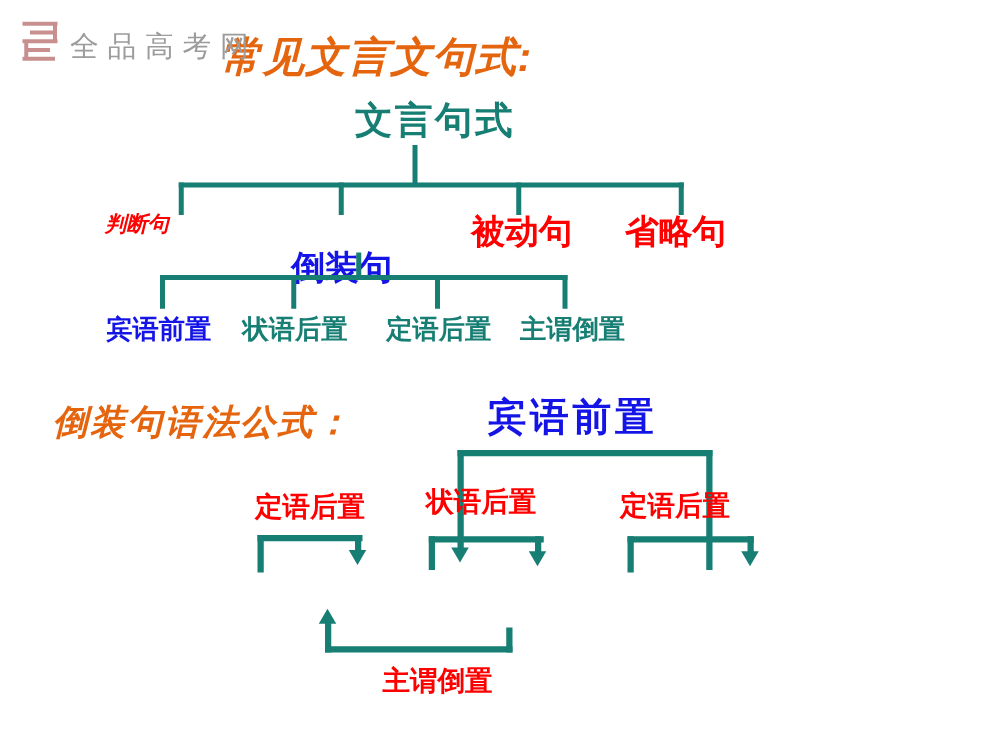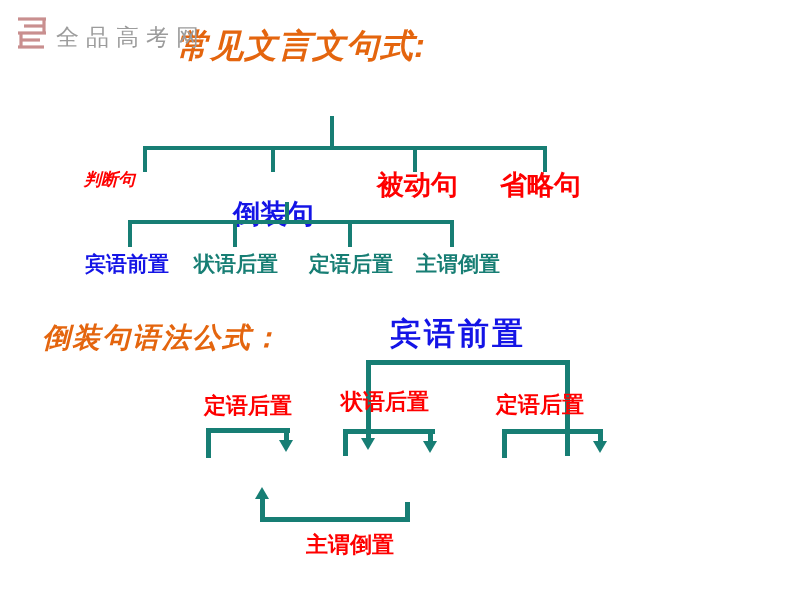--- a/index.html
+++ b/index.html
@@ -37,20 +37,21 @@
       <line x1="4" y1="20" x2="32" y2="20"></line>
       <line x1="7" y1="20" x2="7" y2="34"></line>
       <line x1="7" y1="27" x2="26" y2="27"></line>
       <line x1="4" y1="34" x2="30" y2="34"></line>
     </g>
   </svg>
   <div class="lbl c-orange ital" style="left:176px;top:27px;font-size:33px;letter-spacing:1px;">常见文言文句式:</div>
 
   <div class="lbl c-gray brand" style="left:56px;top:24px;font-weight:normal;">全品高考网</div>
 
+  <div class="lbl c-teal" style="left:284px;top:80px;font-size:30px;letter-spacing:2px;">文言句式</div>
 
   <div class="ln" style="left:330px;top:116px;width:4px;height:32px;"></div>
   <div class="ln" style="left:143px;top:146px;width:404px;height:4px;"></div>
   <div class="ln" style="left:143px;top:146px;width:4px;height:26px;"></div>
   <div class="ln" style="left:271px;top:146px;width:4px;height:26px;"></div>
   <div class="ln" style="left:413px;top:146px;width:4px;height:26px;"></div>
   <div class="ln" style="left:543px;top:146px;width:4px;height:26px;"></div>
 
   <div class="lbl c-red" style="left:84px;top:170px;font-size:17px;font-style:italic;">判断句</div>
   <div class="lbl c-blue" style="left:233px;top:170px;font-size:27px;margin-top:29px;">倒装句</div>

